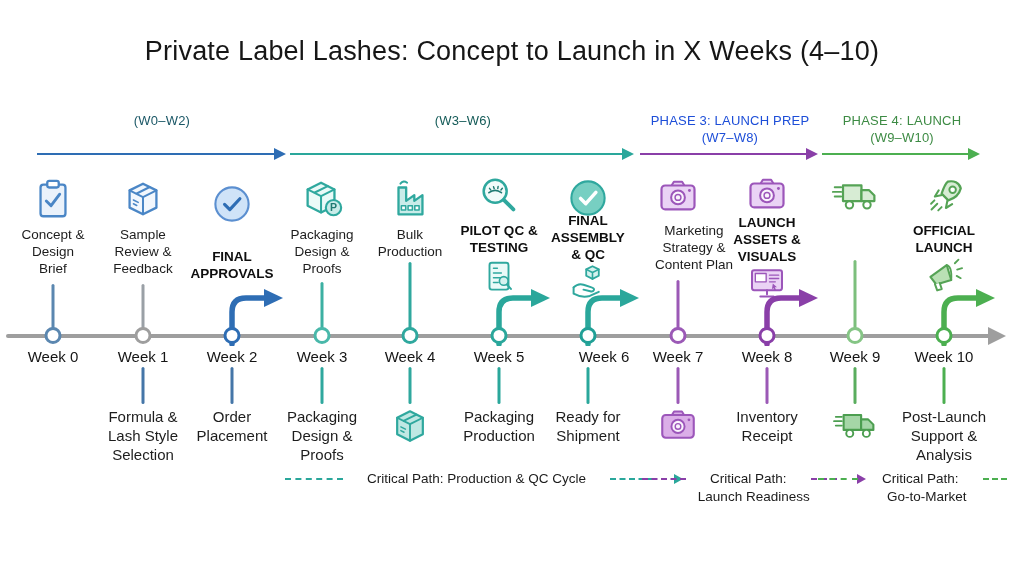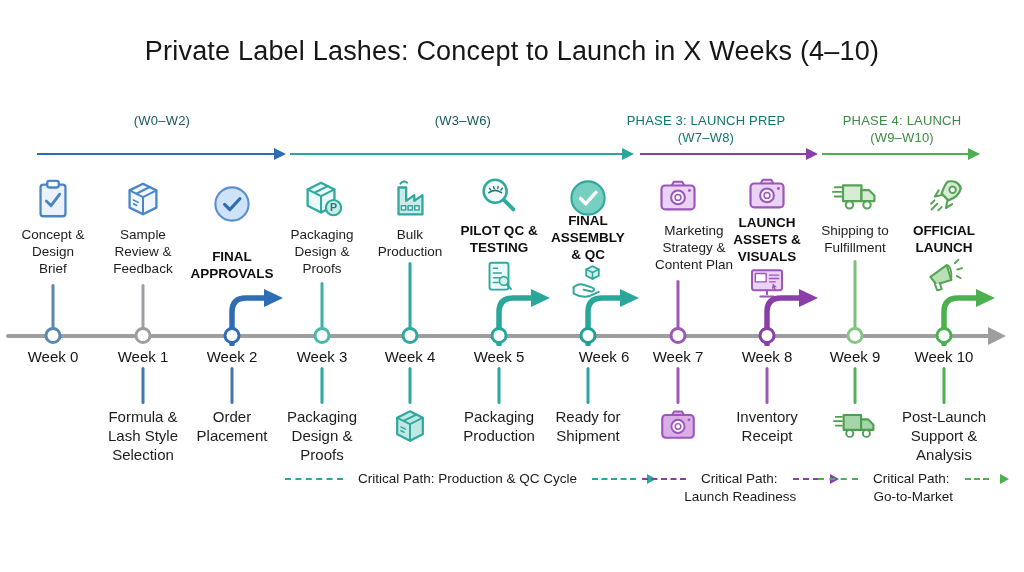--- a/index.html
+++ b/index.html
@@ -21,21 +21,21 @@
   .botlabel{position:absolute;transform:translateX(-50%);width:110px;text-align:center;
     font-size:15px;line-height:1.26;color:#1d1d1d;white-space:pre-line;}
   .vline{position:absolute;width:3px;border-radius:1.5px;transform:translateX(-50%);}
   .timeline{position:absolute;left:6px;top:334px;width:984px;height:4px;background:#9e9e9e;border-radius:2px;}
   .tl-head{position:absolute;left:988px;top:327px;width:0;height:0;
     border-left:18px solid #9e9e9e;border-top:9px solid transparent;border-bottom:9px solid transparent;}
   .dot{position:absolute;top:327px;width:17px;height:17px;border-radius:50%;background:#fff;
     border:3px solid;box-sizing:border-box;transform:translateX(-50%);}
   .wklabel{position:absolute;top:348px;transform:translateX(-50%);font-size:15px;color:#151515;white-space:nowrap;}
   .elbow{position:absolute;}
-  .cp-row{position:absolute;display:flex;align-items:center;gap:15px;font-size:13.5px;}
+  .cp-row{position:absolute;display:flex;align-items:center;gap:24px;font-size:13.5px;}
   .cp-text{color:#1b1b1b;white-space:nowrap;}
   .dashline{height:0;border-top:2.6px dashed;border-top-color:currentColor;}
   .tri{width:0;height:0;border-left:9px solid;border-left-color:currentColor;
     border-top:5px solid transparent;border-bottom:5px solid transparent;margin-left:-4px;}
   .cp-l2{position:absolute;top:18px;left:0;width:100%;text-align:center;font-size:13.5px;color:#1b1b1b;}
   .bottom-bar{position:absolute;left:28px;top:557px;width:972px;height:12px;background:#0f0f0f;border-radius:6px;}
   svg{display:block;}
 </style>
 </head>
 <body>
@@ -43,21 +43,21 @@
 <div class="canvas">
 
   <div class="title">Private Label Lashes: Concept to Launch in X Weeks (4–10)</div>
 
   <div class="phase" style="left:37px;width:250px;color:#1a5766">
     <span class="rng">(W0–W2)</span>
   </div>
   <div class="phase" style="left:290px;width:346px;color:#135a57">
     <span class="rng">(W3–W6)</span>
   </div>
-  <div class="phase" style="left:616px;width:180px;color:#0f766e">
+  <div class="phase" style="left:640px;width:180px;color:#1d4ed8">
     <span>PHASE 3: LAUNCH PREP</span>
     <span class="rng">(W7–W8)</span>
   </div>
   <div class="phase" style="left:822px;width:160px;color:#3d8b44">
     <span>PHASE 4: LAUNCH</span>
     <span class="rng">(W9–W10)</span>
   </div>
   <div class="phase-arrow" style="left:37px;width:237px;color:#2e6db4">
       <span class="head"></span>
     </div>
@@ -175,22 +175,20 @@
 TESTING</div>
   <div class="toplabel b" style="left:588px;top:212px">FINAL
 ASSEMBLY
 &amp; QC</div>
   <div class="toplabel" style="left:694px;top:222px">Marketing
 Strategy &amp;
 Content Plan</div>
   <div class="toplabel b" style="left:767px;top:214px">LAUNCH
 ASSETS &amp;
 VISUALS</div>
-  <div class="toplabel" style="left:855px;top:222px">Shipping to
-Fulfillment</div>
   <div class="toplabel b" style="left:944px;top:222px">OFFICIAL
 LAUNCH</div>
 
   <div class="icn" style="left:499px;top:258px;color:#2fa89e">
     <svg viewBox="0 0 48 48" width="38" height="38" stroke-linecap="round" stroke-linejoin="round">
       <rect x="12" y="6" width="24" height="34" rx="3" fill="#eafaf8" stroke="currentColor" stroke-width="2.4"></rect>
       <path d="M17 13 h5 M17 19 h10 M17 25 h10 M17 31 h6" stroke="currentColor" stroke-width="1.8"></path>
       <circle cx="30" cy="29" r="5.5" fill="#d6f2ef" stroke="currentColor" stroke-width="2"></circle>
       <path d="M34 33.5 L39 39" stroke="currentColor" stroke-width="2.6"></path>
     </svg>

